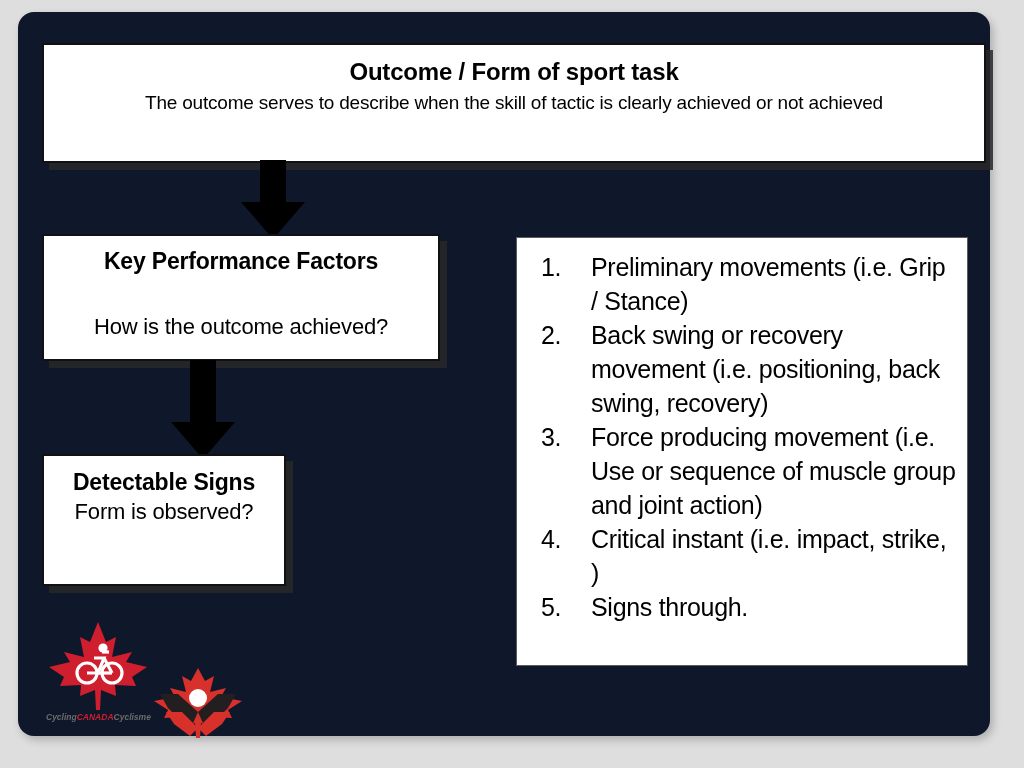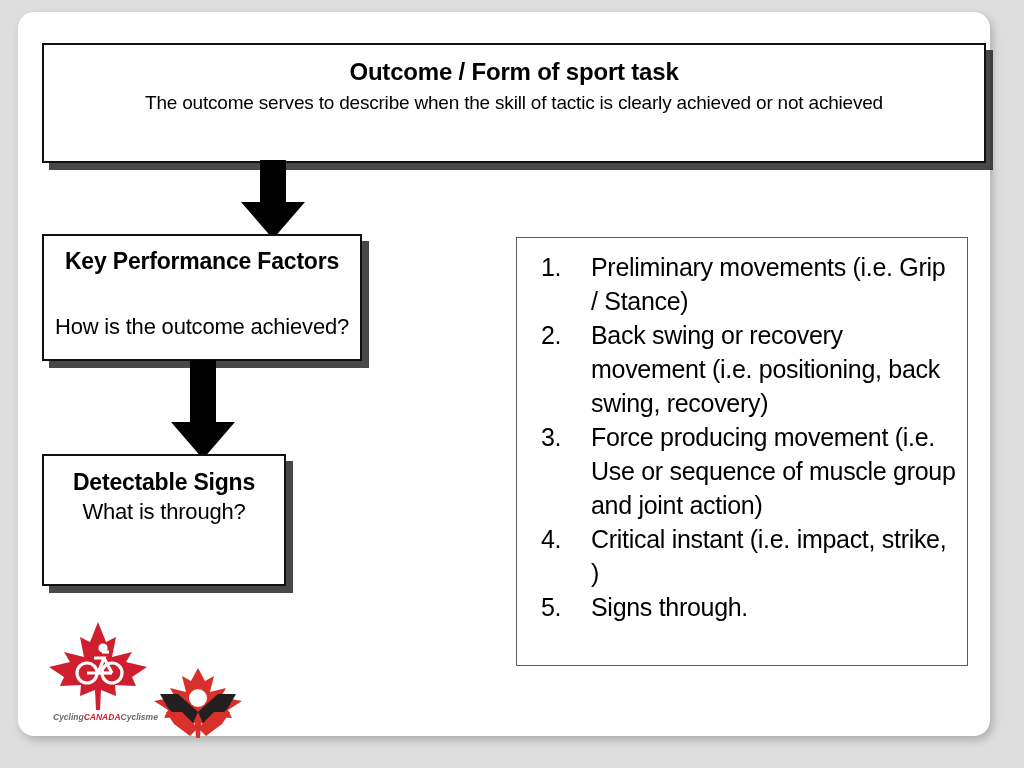--- a/index.html
+++ b/index.html
@@ -14,21 +14,21 @@
     overflow: hidden;
   }
 
   
   #slide {
     position: absolute;
     left: 18px;
     top: 12px;
     width: 972px;
     height: 724px;
-    background: #ffffff;
+    background: #0f172a;
     border-radius: 16px;
     box-shadow: 3px 4px 9px rgba(0,0,0,0.22);
   }
 
   
   .flow-box {
     position: absolute;
     background: #ffffff;
     border: 2px solid #111111;
     box-sizing: border-box;
@@ -55,21 +55,21 @@
     font-size: 19px;
     color: #000;
     line-height: 31px;
     letter-spacing: -0.2px;
   }
 
   
   #box-kpf {
     left: 24px;
     top: 222px;
-    width: 320px;
+    width: 398px;
     height: 127px;
     padding: 11px 10px 0 10px;
   }
   #box-kpf .title {
     font-size: 23px;
     font-weight: bold;
     line-height: 29px;
     letter-spacing: -0.2px;
   }
   #box-kpf .body {
@@ -158,21 +158,20 @@
     position: absolute;
     left: 0px;
     top: 92px;
     width: 104px;
     text-align: left;
     font-size: 8.5px;
     font-style: italic;
     font-weight: bold;
     white-space: nowrap;
     line-height: 10px;
-    margin-left: 7px;
   }
   #logo-cycling-canada .wm-a { color: #6b6b6b; }
   #logo-cycling-canada .wm-b { color: #cf1f2e; }
   #logo-secondary {
     position: absolute;
     left: 106px;
     top: 48px;
     width: 92px;
     height: 70px;
   }
@@ -199,21 +198,21 @@
   </div>
 
   <div class="arrow" id="arrow-2">
     <svg width="72" height="100" viewBox="0 0 72 100" xmlns="http://www.w3.org/2000/svg">
       <polygon points="23,0 49,0 49,62 68,62 36,99 4,62 23,62" fill="#000000"></polygon>
     </svg>
   </div>
 
   <div class="flow-box" id="box-signs">
     <div class="title">Detectable Signs</div>
-    <div class="body">What is through?</div>
+    <div class="body">Form is observed?</div>
   </div>
 
   <div id="box-list">
     <ol class="kpf-list" id="kpf-list">
         <li><span class="num">1.</span><span>Preliminary movements (i.e. Grip / Stance)</span></li>
         <li><span class="num">2.</span><span>Back swing or recovery movement (i.e. positioning, back swing, recovery)</span></li>
         <li><span class="num">3.</span><span>Force producing movement (i.e. Use or sequence of muscle group and joint action)</span></li>
         <li><span class="num">4.</span><span>Critical instant (i.e. impact, strike, )</span></li>
         <li><span class="num">5.</span><span>Signs through.</span></li>
       </ol>

